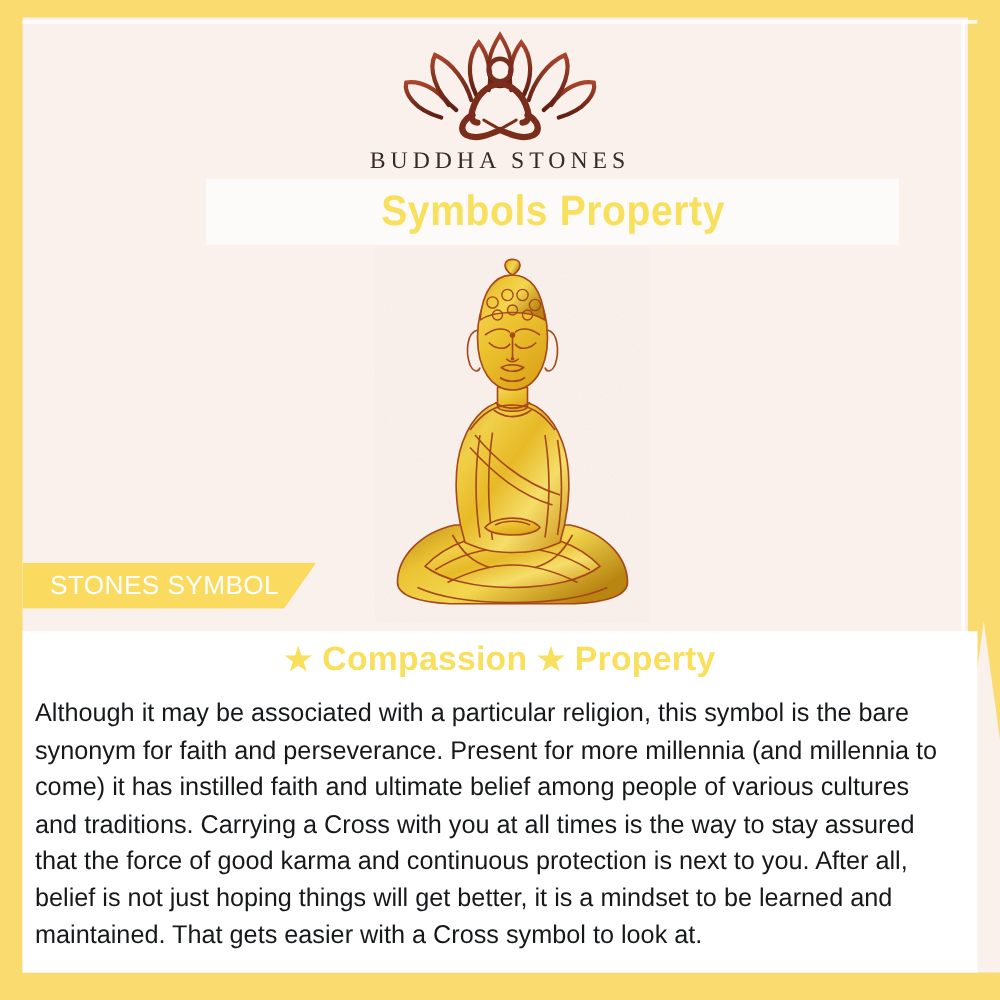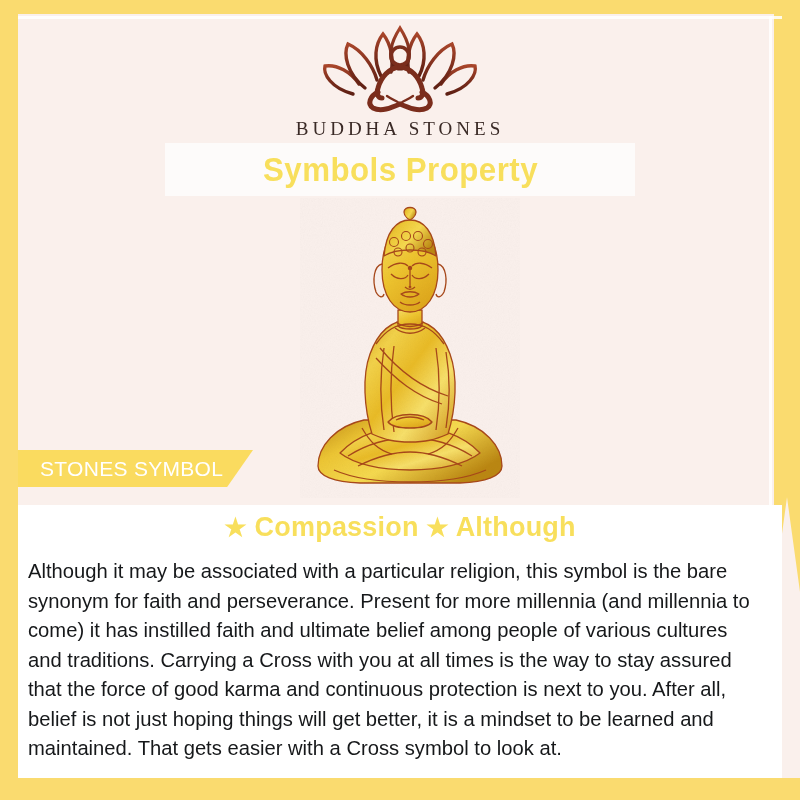--- a/index.html
+++ b/index.html
@@ -84,21 +84,21 @@
     font-family: "Liberation Serif", serif;
     font-size: 19px;
     letter-spacing: 4px;
     color: #3a2a26;
   }
 
   
   .title-band {
     position: absolute;
     left: 165px; top: 143px;
-    width: 470px; height: 53px;
+    width: 554px; height: 53px;
     background: #fdfbfa;
     display: flex;
     align-items: center;
     justify-content: center;
   }
   .title-text {
     font-family: "Liberation Sans Narrow", "Liberation Sans", sans-serif;
     font-weight: 700;
     font-size: 34px;
     letter-spacing: .5px;
@@ -328,18 +328,18 @@
   <div class="content-panel"></div>
 
   <div class="ribbon">
     <span class="ribbon-label">STONES SYMBOL</span>
   </div>
 
   <div class="subtitle">
     <span class="star">★</span>
     <span>Compassion</span>
     <span class="star">★</span>
-    <span>Although</span>
+    <span>Property</span>
   </div>
 
   <div class="body-copy">Although it may be associated with a particular religion, this symbol is the bare synonym for faith and perseverance. Present for more millennia (and millennia to come) it has instilled faith and ultimate belief among people of various cultures and traditions. Carrying a Cross with you at all times is the way to stay assured that the force of good karma and continuous protection is next to you. After all, belief is not just hoping things will get better, it is a mindset to be learned and maintained. That gets easier with a Cross symbol to look at.</div>
 
 </div>
 
 </body></html>

